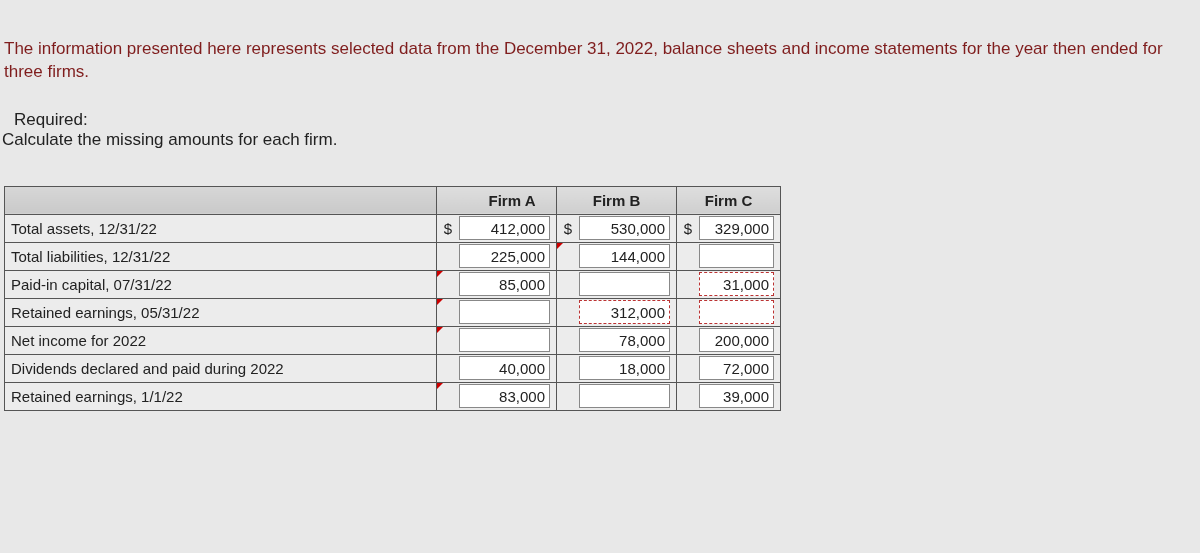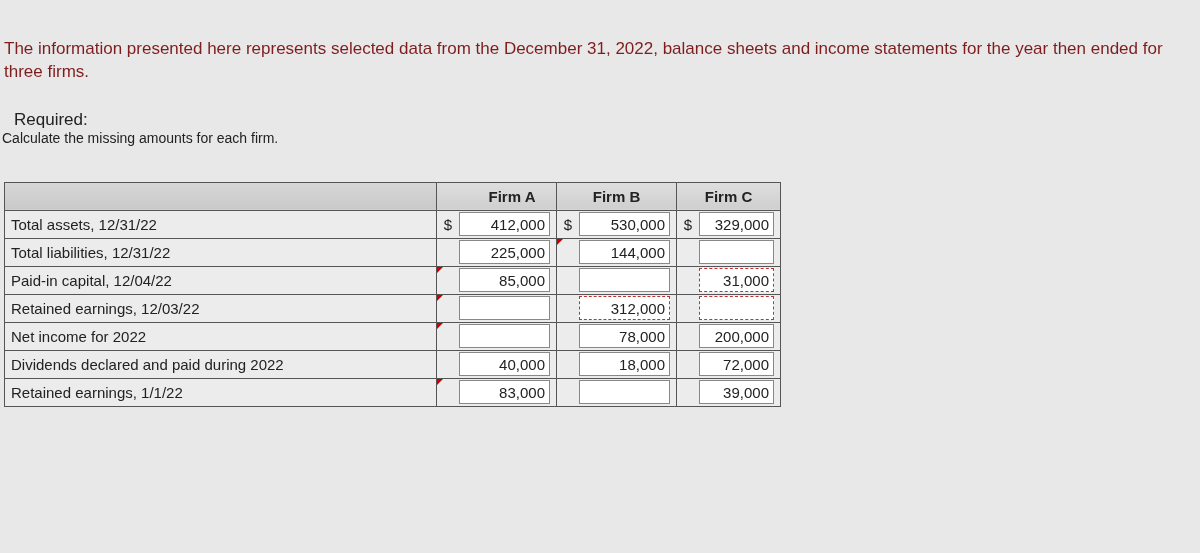--- a/index.html
+++ b/index.html
@@ -23,21 +23,21 @@
     padding: 0 4px 0 4px;
     margin-bottom: 26px;
     color: #7f1d1d;
   }
   .req-label {
     font-weight: normal;
     font-size: 17px;
     padding-left: 14px;
   }
   .req-text {
-    font-size: 14px;
+    font-size: 17px;
     padding-left: 2px;
     margin-bottom: 36px;
   }
   table.grid {
     border-collapse: collapse;
     margin-left: 4px;
   }
   table.grid th, table.grid td {
     border: 1px solid #555;
     height: 28px;
@@ -167,21 +167,21 @@
           </td>
       <td class="valcell colC">
         <div class="valwrap">
               <span class="dollar"></span>
           <div class="numbox blank"></div>
             </div>
           </td>
     </tr>
 
     <tr>
-      <td class="rowlabel">Paid-in capital, 12/04/22</td>
+      <td class="rowlabel">Paid-in capital, 07/31/22</td>
       <td class="valcell colA tick">
         <div class="valwrap">
               <span class="dollar"></span>
           <div class="numbox given">85,000</div>
             </div>
           </td>
       <td class="valcell colB">
         <div class="valwrap">
               <span class="dollar"></span>
           <div class="numbox blank"></div>
@@ -189,21 +189,21 @@
           </td>
       <td class="valcell colC">
         <div class="valwrap">
               <span class="dollar"></span>
           <div class="numbox dashed">31,000</div>
             </div>
           </td>
     </tr>
 
     <tr>
-      <td class="rowlabel">Retained earnings, 12/03/22</td>
+      <td class="rowlabel">Retained earnings, 05/31/22</td>
       <td class="valcell colA tick">
         <div class="valwrap">
               <span class="dollar"></span>
           <div class="numbox blank"></div>
             </div>
           </td>
       <td class="valcell colB">
         <div class="valwrap">
               <span class="dollar"></span>
           <div class="numbox dashed">312,000</div>

